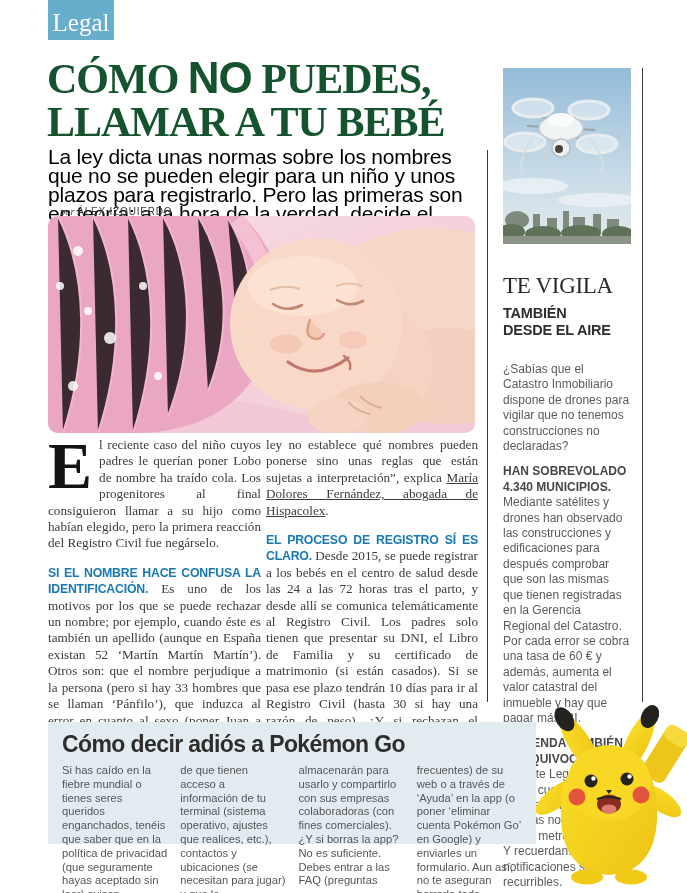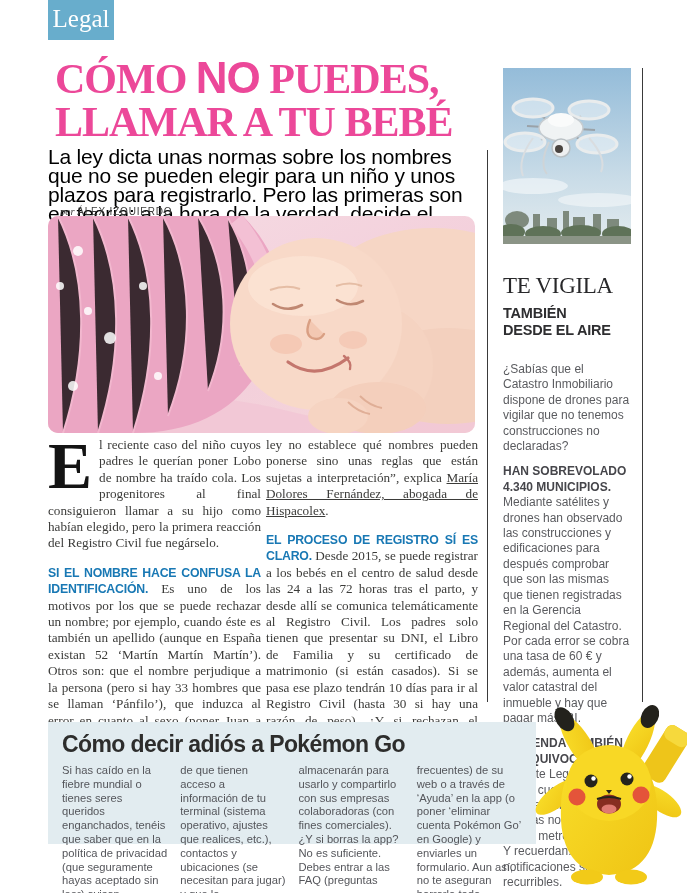--- a/index.html
+++ b/index.html
@@ -7,28 +7,28 @@
   body {
     width:687px; height:893px; position:relative; overflow:hidden;
     font-family:"Liberation Sans", sans-serif; color:#3c3c3a;
   }
   .abs { position:absolute; }
 
   
   .legal-tab{
     left:48px; top:0; width:66px; height:40px; background:#68adcc;
     color:#ffffff; font-family:"Liberation Serif", serif; font-size:25px;
-    display:flex; align-items:center; justify-content:center; padding-bottom:3px;
+    display:flex; align-items:flex-end; justify-content:center; padding-bottom:3px;
   }
 
   
   .headline{
-    left:47px; top:56px; width:440px; color:#ec4899;
+    left:47px; top:56px; width:440px; color:#14532d;
     font-family:"Liberation Serif", serif; font-size:42px; line-height:43px;
-    letter-spacing:-1px; font-weight:bold;margin-left:8px;
+    letter-spacing:-1px; font-weight:bold;
   }
   .headline .no{
     font-family:"Liberation Sans", sans-serif; font-weight:900; font-size:44px;
     letter-spacing:-1px;
   }
 
   .intro{
     left:48px; top:147px; width:438px; font-size:21px; line-height:19px;
     color:#000000; letter-spacing:-0.2px;
   }

